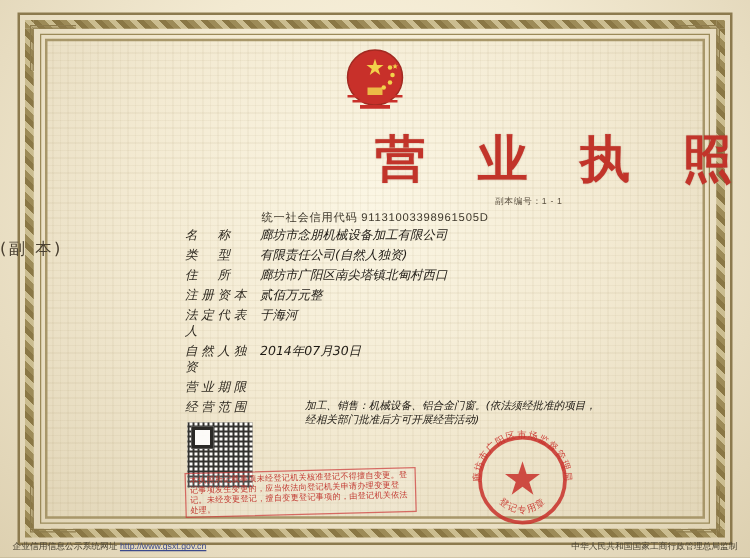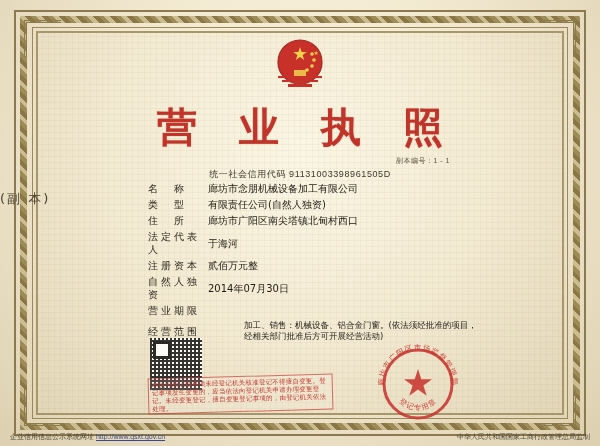--- a/index.html
+++ b/index.html
@@ -54,21 +54,21 @@
 
   
   .emblem-wrap{
     position:absolute;left:50%;top:36px;transform:translateX(-50%);
     width:72px;height:62px;
   }
   .emblem{width:72px;height:62px;display:block;}
 
   
   .title{
-    position:absolute;left:0;right:0;top:100px;text-align:center;
+    position:absolute;left:0;right:0;top:100px;text-align:right;
     font-family:"DejaVu Sans", sans-serif;
     font-weight:bold;
     font-size:40px;
     letter-spacing:14px;
     color:#c2342a;
     text-shadow:0 0 1px rgba(140,40,30,.55);
     text-indent:14px;
   }
   .subtitle{
     position:absolute;left:0;right:0;top:146px;text-align:left;
@@ -81,21 +81,21 @@
   }
   .credit-code{
     position:absolute;left:0;right:0;top:168px;text-align:center;
     font-size:9px;color:#3e382c;letter-spacing:.6px;
   }
 
   
   .fields{
     position:absolute;left:148px;top:182px;width:330px;
   }
-  .row{display:flex;align-items:center;margin-bottom:3px;}
+  .row{display:flex;align-items:flex-start;margin-bottom:3px;font-style:italic;}
   .lbl{
     width:60px;flex:none;
     font-size:10px;color:#2f2a21;letter-spacing:3px;
     font-family:"DejaVu Sans", sans-serif;
     line-height:13px;
   }
   .val{
     flex:1;
     font-size:10px;color:#1f1b15;line-height:13px;
     font-family:"DejaVu Sans", sans-serif;
@@ -195,26 +195,26 @@
     </div>
     <div class="row">
       <div class="lbl">类　型</div>
       <div class="val">有限责任公司(自然人独资)</div>
     </div>
     <div class="row">
       <div class="lbl">住　所</div>
       <div class="val">廊坊市广阳区南尖塔镇北甸村西口</div>
     </div>
     <div class="row">
+      <div class="lbl">注册资本</div>
+      <div class="val">贰佰万元整</div>
+    </div>
+    <div class="row">
       <div class="lbl">法定代表人</div>
       <div class="val">于海河</div>
-    </div>
-    <div class="row">
-      <div class="lbl">注册资本</div>
-      <div class="val">贰佰万元整</div>
     </div>
     <div class="row">
       <div class="lbl">自然人独资</div>
       <div class="val">2014年07月30日</div>
     </div>
     <div class="row">
       <div class="lbl">营业期限</div>
       <div class="val"></div>
     </div>
     <div class="row scope">

